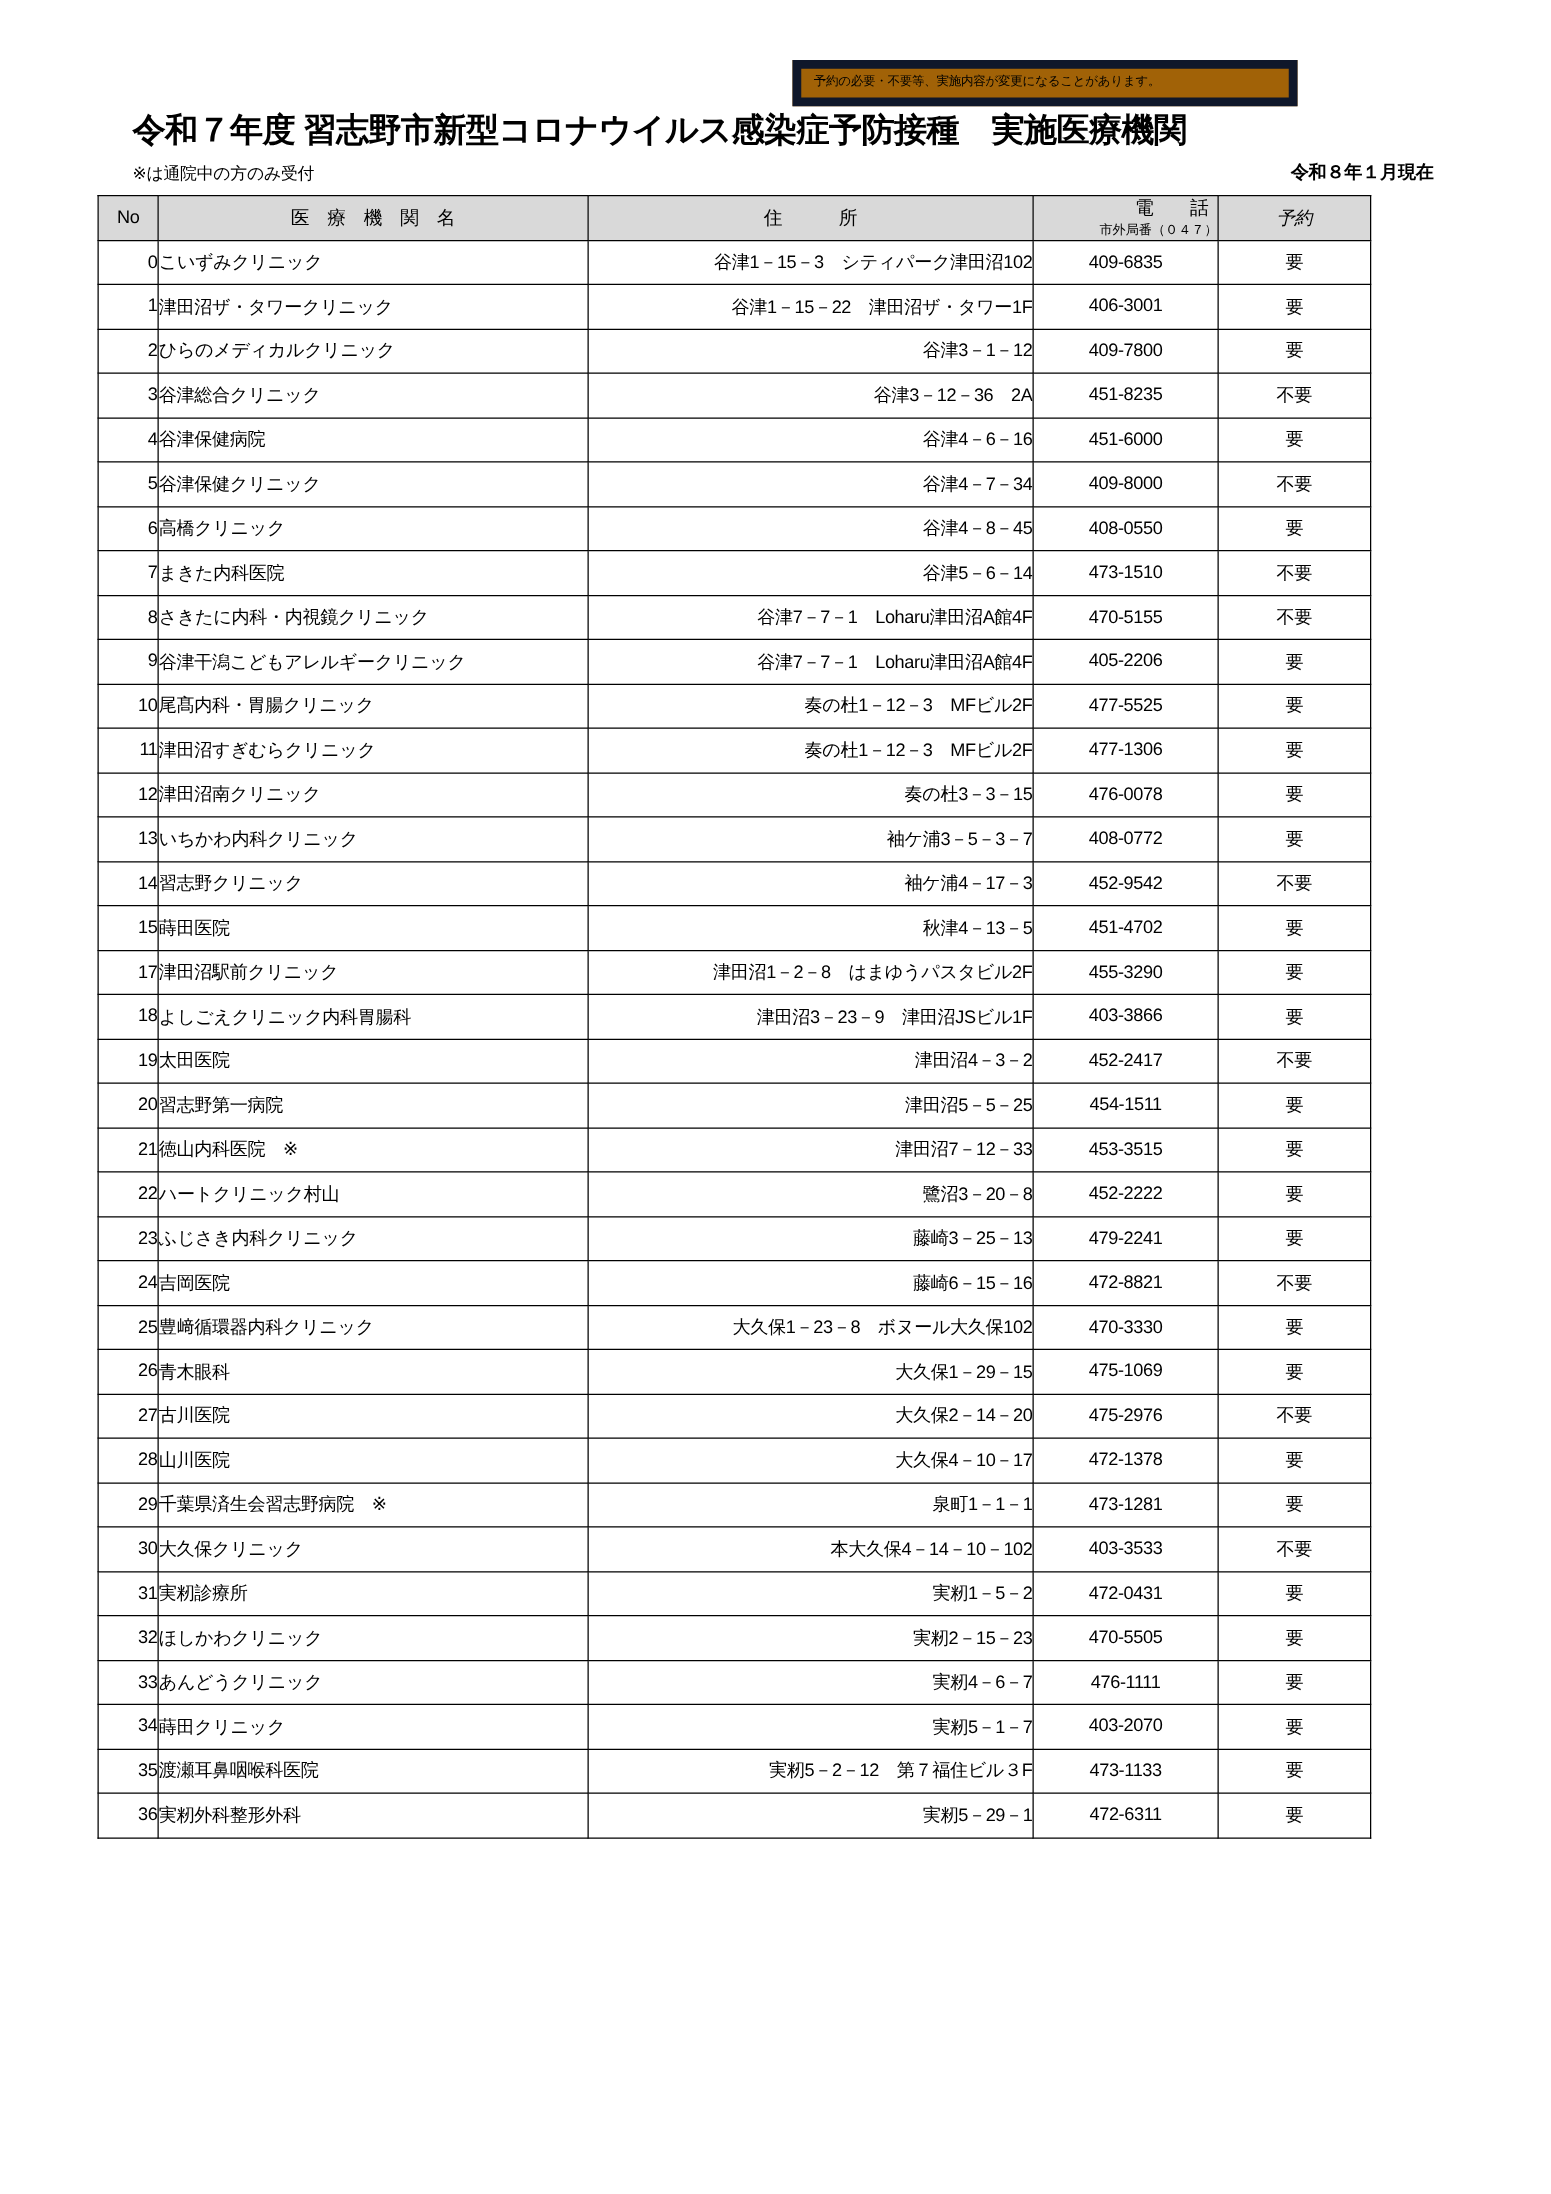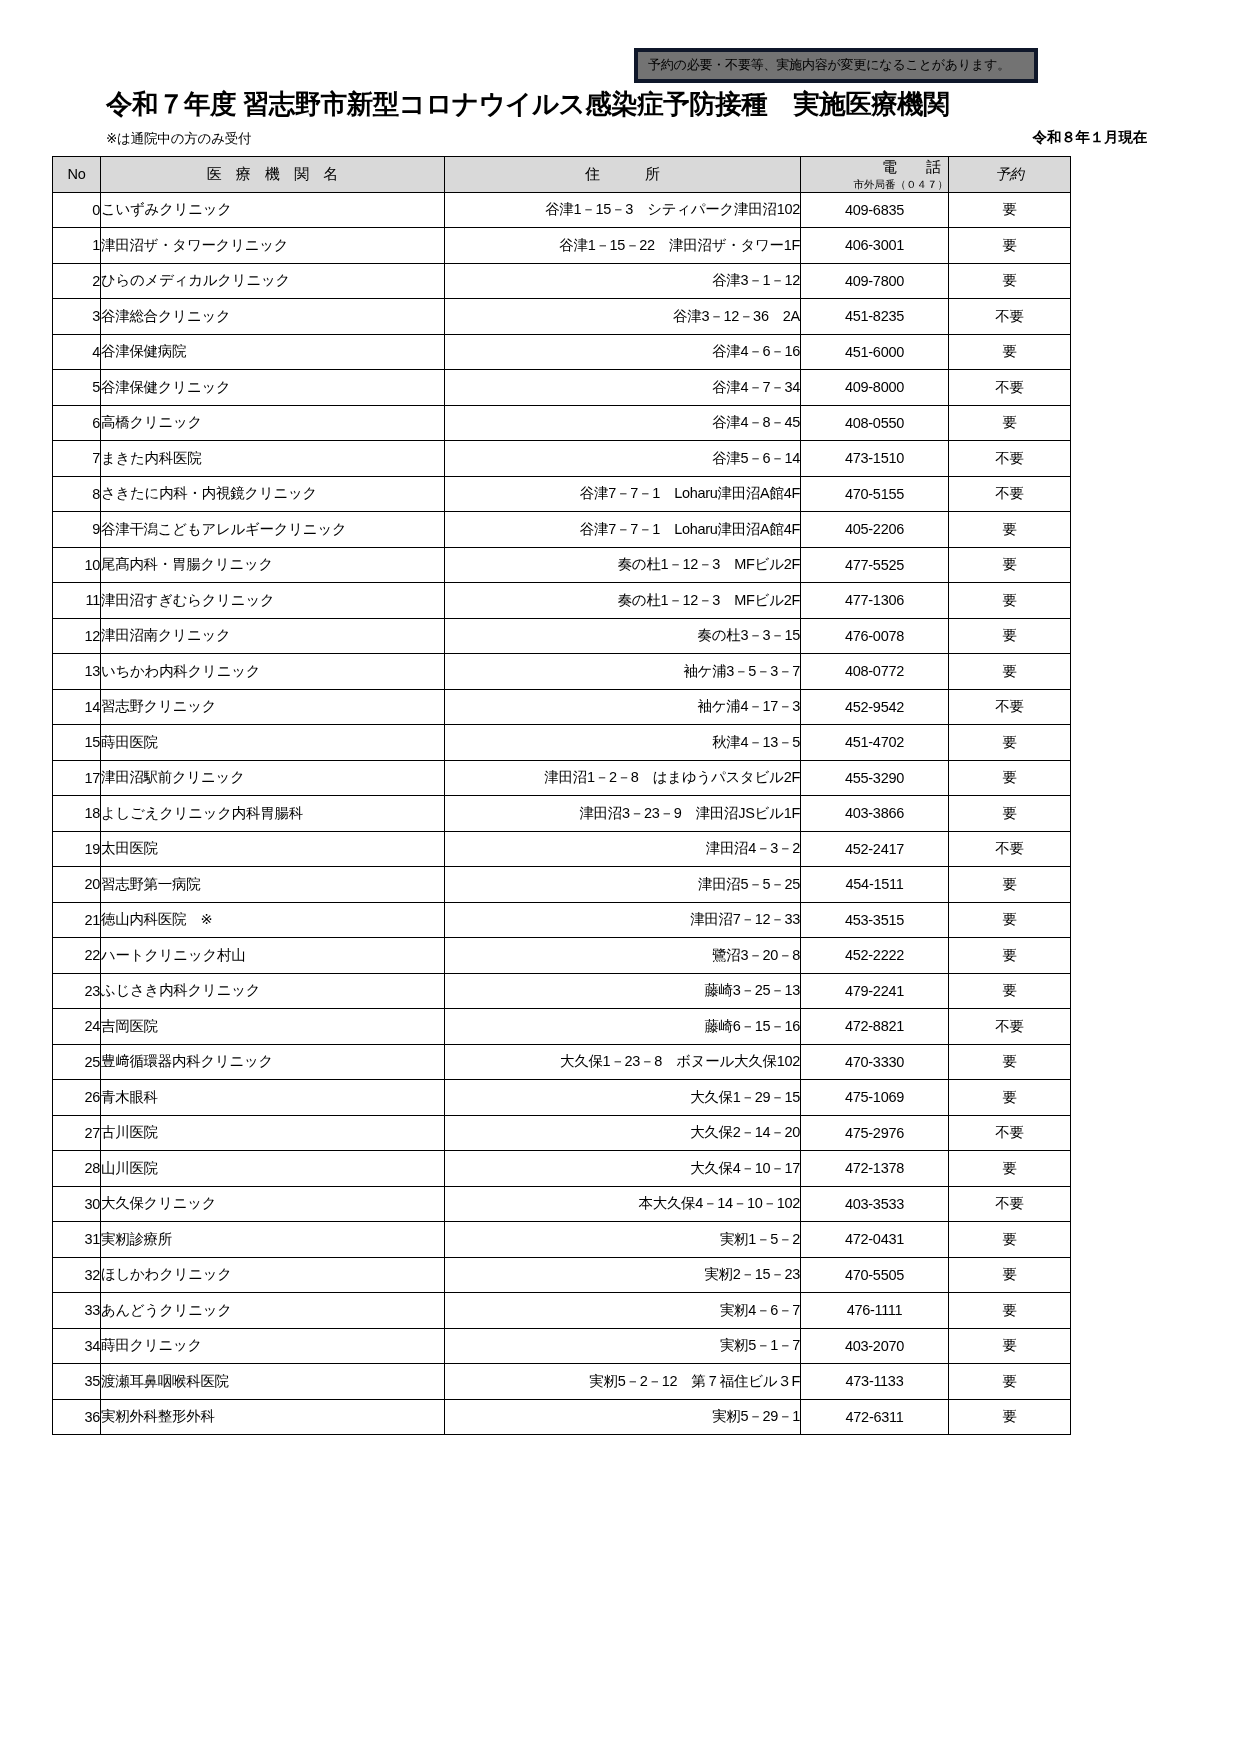--- a/index.html
+++ b/index.html
@@ -24,28 +24,28 @@
   }
 
   
   .notice-wrap {
     position: absolute;
     left: 634px;
     top: 48px;
     width: 404px;
   }
   .notice-box {
-    border: 4px solid #0f172a;
+    border: 7px solid #0f172a;
     box-sizing: border-box;
     padding: 5px 8px 6px 10px;
-    font-size: 13px;
+    font-size: 10px;
     line-height: 1.2;
     letter-spacing: -0.2px;
     white-space: nowrap;
-    background: #737373;
+    background: #a16207;
   }
 
   
   .title {
     position: absolute;
     left: 106px;
     top: 86px;
     font-size: 26.5px;
     font-weight: bold;
     letter-spacing: -0.5px;
@@ -67,21 +67,21 @@
     top: 128px;
     font-size: 14.5px;
     font-weight: bold;
     letter-spacing: -0.2px;
     white-space: nowrap;
   }
 
   
   .table-wrap {
     position: absolute;
-    left: 52px;
+    left: 78px;
     top: 156px;
     width: 1018px;
   }
   table.mtable {
     border-collapse: collapse;
     width: 1018px;
     table-layout: fixed;
   }
   table.mtable th,
   table.mtable td {
@@ -381,20 +381,27 @@
             <td class="c-resv">不要</td>
           </tr>
           <tr>
             <td class="c-no">28</td>
             <td class="c-name">山川医院</td>
             <td class="c-addr">大久保4－10－17</td>
             <td class="c-tel">472-1378</td>
             <td class="c-resv">要</td>
           </tr>
           <tr>
+            <td class="c-no">29</td>
+            <td class="c-name">千葉県済生会習志野病院　※</td>
+            <td class="c-addr">泉町1－1－1</td>
+            <td class="c-tel">473-1281</td>
+            <td class="c-resv">要</td>
+          </tr>
+          <tr>
             <td class="c-no">30</td>
             <td class="c-name">大久保クリニック</td>
             <td class="c-addr">本大久保4－14－10－102</td>
             <td class="c-tel">403-3533</td>
             <td class="c-resv">不要</td>
           </tr>
           <tr>
             <td class="c-no">31</td>
             <td class="c-name">実籾診療所</td>
             <td class="c-addr">実籾1－5－2</td>

